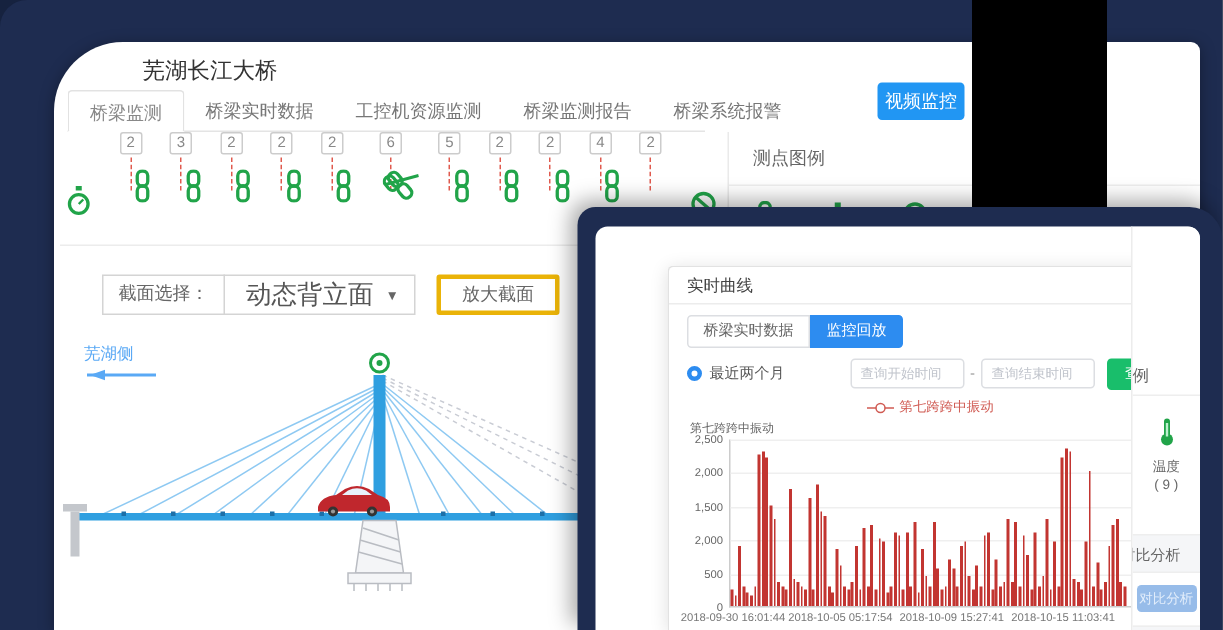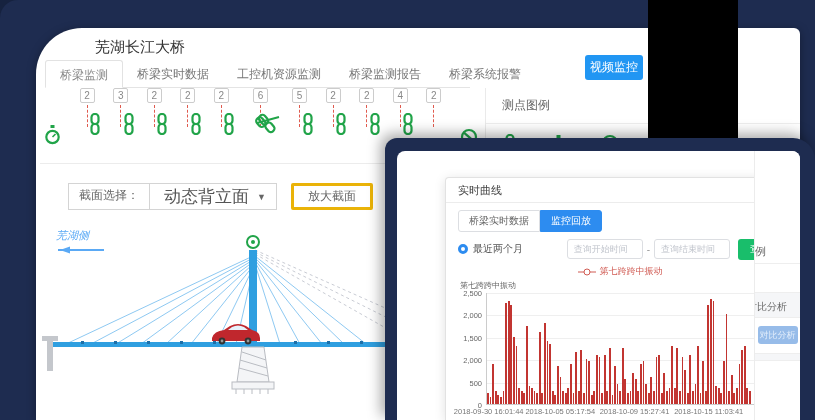--- a/index.html
+++ b/index.html
@@ -28,21 +28,21 @@
 
   
   .section-bar{position:absolute;left:0px;top:155px;display:flex;align-items:flex-end;padding-left:32px;}
   .sel-group{display:flex;align-items:center;border:1px solid #d4d4d4;height:27px;background:#fff;}
   .sel-label{font-size:12px;color:#666;padding:0 10px;border-right:1px solid #d4d4d4;height:27px;line-height:25px;}
   .sel-value{font-size:17px;color:#555;padding:0 8px 0 14px;min-width:96px;}
   .sel-caret{font-size:9px;color:#666;padding-right:10px;}
   .zoom-btn{margin-left:14px;border:3px solid #eab308;background:#fff;font-size:12px;color:#666;height:27px;padding:0 14px;border-radius:2px;}
 
   
-  .bridge-wrap{position:absolute;left:0;top:192px;width:446px;height:200px;font-style:italic;}
+  .bridge-wrap{position:absolute;left:0;top:192px;width:446px;height:200px;}
   .side-label{position:absolute;left:20px;top:8px;color:#5aa9f5;font-size:11px;}
   .side-arrow{position:absolute;left:14px;top:26px;width:56px;height:8px;}
 
   
   .r-panel{position:absolute;left:449px;top:60px;right:0;bottom:0;border-left:1px solid #eaeaea;}
   .r-head{font-size:12px;color:#666;padding:9px 16px;border-bottom:1px solid #eee;}
   .r-icons{display:flex;gap:34px;padding:10px 18px;}
 
   
   #black-box{position:absolute;left:648px;top:0;width:90px;height:138px;background:#000;}
@@ -497,20 +497,29 @@
               <div class="xlab" style="left: 148.5px;">2018-10-09 15:27:41</div>
               <div class="xlab" style="left: 222.75px;">2018-10-15 11:03:41</div>
             </div>
         </div>
       </div>
 
       <div class="sliver">
         <div class="sl-h1">
           <span>测点图例</span>
         </div>
+        <div class="thermo-block">
+          <svg width="14" height="20" viewBox="0 0 14 20">
+            <rect x="5" y="1" width="4" height="12" rx="2" fill="#21a449"></rect>
+            <circle cx="7" cy="15" r="4" fill="#21a449"></circle>
+            <rect x="6.2" y="4" width="1.6" height="9" fill="#bdf0ce"></rect>
+          </svg>
+          <div class="thermo-label">温度</div>
+          <div class="thermo-count">( 9 )</div>
+        </div>
         <div class="sl-band band-compare">
           <span>对比分析</span>
         </div>
         <button class="compare-btn">对比分析</button>
         <div class="sl-band band-list">
           
         </div>
       </div>
 
     </div>

